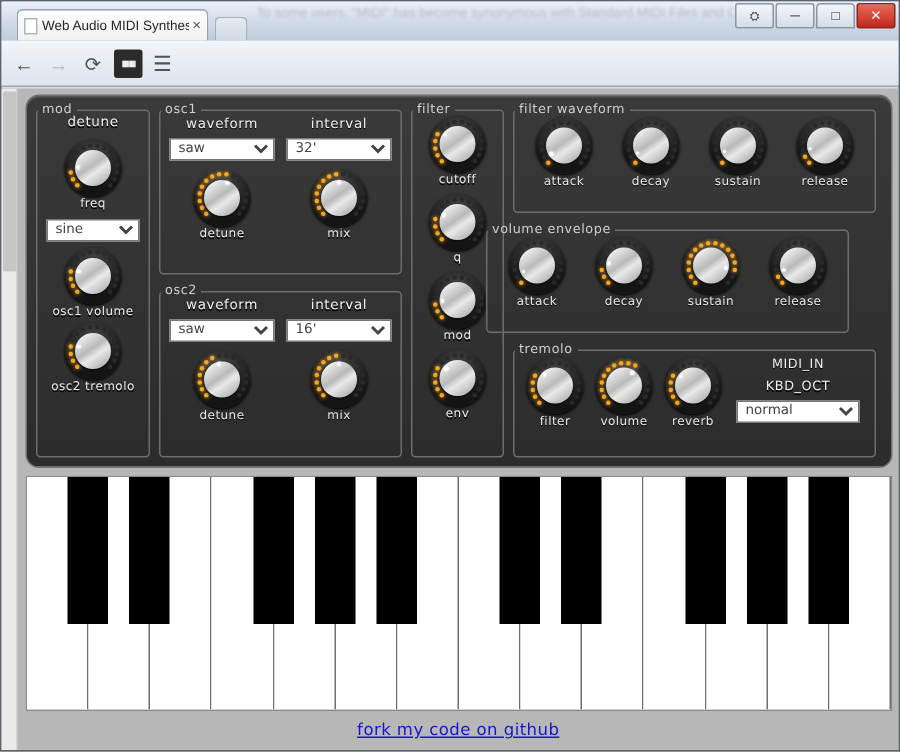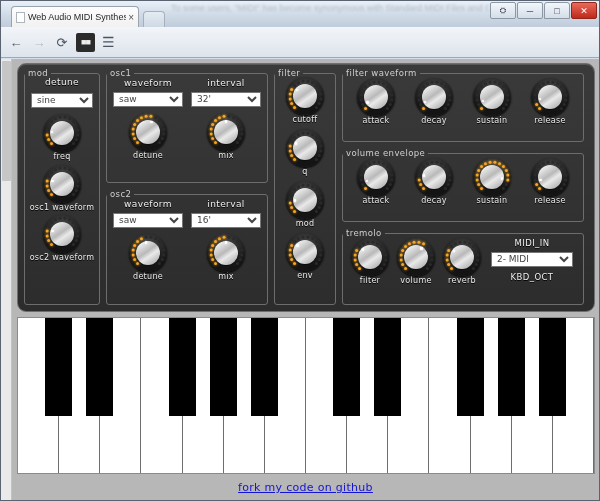--- a/index.html
+++ b/index.html
@@ -170,23 +170,20 @@
       <div class="thumb"></div>
     </div>
 
     <div class="page">
 
       <div class="synth">
 
         <fieldset class="sec" style="left:6px; top:4px; width:76px; height:237px;">
           <legend>mod</legend>
           <div class="ctl-label" style="margin-top:-1px;">detune</div>
-          <div style="padding:2px 6px 0;">
-            <select class="dd"><option value="sine">sine</option><option value="square">square</option><option value="sawtooth">sawtooth</option><option value="triangle">triangle</option></select>
-          </div>
           <div style="margin-top:6px;">
             <div class="knob">
                 <div class="ring"></div>
                 <div class="leds">
                   <div class="led on" style="transform: translate(-10.9602px, 10.9602px);"></div>
                   <div class="led on" style="transform: translate(-13.8106px, 7.03685px);"></div>
                   <div class="led on" style="transform: translate(-15.3092px, 2.42473px);"></div>
                   <div class="led" style="transform: translate(-15.3092px, -2.42473px);"></div>
                   <div class="led" style="transform: translate(-13.8106px, -7.03685px);"></div>
                   <div class="led" style="transform: translate(-10.9602px, -10.9602px);"></div>
@@ -199,20 +196,23 @@
                   <div class="led" style="transform: translate(15.3092px, -2.42473px);"></div>
                   <div class="led" style="transform: translate(15.3092px, 2.42473px);"></div>
                   <div class="led" style="transform: translate(13.8106px, 7.03685px);"></div>
                   <div class="led" style="transform: translate(10.9602px, 10.9602px);"></div>
                 </div>
                 <div class="cap"></div>
                 <div class="dot" style="left: 7.76973px; top: 17.1221px;"></div>
               </div>
             <div class="knob-label">freq</div>
           </div>
+          <div style="padding:2px 6px 0;">
+            <select class="dd"><option value="sine">sine</option><option value="square">square</option><option value="sawtooth">sawtooth</option><option value="triangle">triangle</option></select>
+          </div>
           <div style="margin-top:4px;">
             <div class="knob">
                 <div class="ring"></div>
                 <div class="leds">
                   <div class="led on" style="transform: translate(-10.9602px, 10.9602px);"></div>
                   <div class="led on" style="transform: translate(-13.8106px, 7.03685px);"></div>
                   <div class="led on" style="transform: translate(-15.3092px, 2.42473px);"></div>
                   <div class="led on" style="transform: translate(-15.3092px, -2.42473px);"></div>
                   <div class="led" style="transform: translate(-13.8106px, -7.03685px);"></div>
                   <div class="led" style="transform: translate(-10.9602px, -10.9602px);"></div>
@@ -223,21 +223,21 @@
                   <div class="led" style="transform: translate(10.9602px, -10.9602px);"></div>
                   <div class="led" style="transform: translate(13.8106px, -7.03685px);"></div>
                   <div class="led" style="transform: translate(15.3092px, -2.42473px);"></div>
                   <div class="led" style="transform: translate(15.3092px, 2.42473px);"></div>
                   <div class="led" style="transform: translate(13.8106px, 7.03685px);"></div>
                   <div class="led" style="transform: translate(10.9602px, 10.9602px);"></div>
                 </div>
                 <div class="cap"></div>
                 <div class="dot" style="left: 8.06417px; top: 15.2631px;"></div>
               </div>
-            <div class="knob-label" style="line-height:9px;">osc1 waveform</div>
+            <div class="knob-label" style="line-height:9px;">osc1 volume</div>
           </div>
           <div style="margin-top:3px;">
             <div class="knob">
                 <div class="ring"></div>
                 <div class="leds">
                   <div class="led on" style="transform: translate(-10.9602px, 10.9602px);"></div>
                   <div class="led on" style="transform: translate(-13.8106px, 7.03685px);"></div>
                   <div class="led on" style="transform: translate(-15.3092px, 2.42473px);"></div>
                   <div class="led on" style="transform: translate(-15.3092px, -2.42473px);"></div>
                   <div class="led" style="transform: translate(-13.8106px, -7.03685px);"></div>
@@ -249,21 +249,21 @@
                   <div class="led" style="transform: translate(10.9602px, -10.9602px);"></div>
                   <div class="led" style="transform: translate(13.8106px, -7.03685px);"></div>
                   <div class="led" style="transform: translate(15.3092px, -2.42473px);"></div>
                   <div class="led" style="transform: translate(15.3092px, 2.42473px);"></div>
                   <div class="led" style="transform: translate(13.8106px, 7.03685px);"></div>
                   <div class="led" style="transform: translate(10.9602px, 10.9602px);"></div>
                 </div>
                 <div class="cap"></div>
                 <div class="dot" style="left: 8.06417px; top: 15.2631px;"></div>
               </div>
-            <div class="knob-label" style="line-height:9px;">osc2 waveform</div>
+            <div class="knob-label" style="line-height:9px;">osc2 tremolo</div>
           </div>
         </fieldset>
 
         <fieldset class="sec" style="left:88px; top:4px; width:162px; height:115px;">
           <legend>osc1</legend>
           <div style="display:flex; gap:8px; padding:0 6px;">
             <div style="flex:1;">
               <div class="ctl-label">waveform</div>
               <select class="dd" style="margin-top:2px;"><option value="sine">sine</option><option value="square">square</option><option value="saw" selected="">saw</option><option value="triangle">triangle</option></select>
               <div class="knob" style="margin-top:6px;">
@@ -595,21 +595,21 @@
                     <div class="led" style="transform: translate(10.9602px, 10.9602px);"></div>
                   </div>
                   <div class="cap"></div>
                   <div class="dot" style="left: 7.99083px; top: 19.9314px;"></div>
                 </div>
               <div class="knob-label">release</div>
             </div>
           </div>
         </fieldset>
 
-        <fieldset class="sec" style="left:324px; top:84px; width:242px; height:74px;">
+        <fieldset class="sec" style="left:306px; top:84px; width:242px; height:74px;">
           <legend>volume envelope</legend>
           <div style="display:flex; justify-content:space-around; padding:0 4px;">
             <div class="knobcell">
               <div class="knob">
                   <div class="ring"></div>
                   <div class="leds">
                     <div class="led on" style="transform: translate(-10.9602px, 10.9602px);"></div>
                     <div class="led" style="transform: translate(-13.8106px, 7.03685px);"></div>
                     <div class="led" style="transform: translate(-15.3092px, 2.42473px);"></div>
                     <div class="led" style="transform: translate(-15.3092px, -2.42473px);"></div>
@@ -788,22 +788,22 @@
                     <div class="led" style="transform: translate(13.8106px, 7.03685px);"></div>
                     <div class="led" style="transform: translate(10.9602px, 10.9602px);"></div>
                   </div>
                   <div class="cap"></div>
                   <div class="dot" style="left: 9.65983px; top: 11.8721px;"></div>
                 </div>
               <div class="knob-label">reverb</div>
             </div>
             <div style="width:82px; margin-left:6px;">
               <div class="ctl-label" style="font-size:8.5px;">MIDI_IN</div>
-              <select class="dd" style="margin-top:1px;"><option value="1- MIDI">1- MIDI</option><option value="2- MIDI" selected="">2- MIDI</option></select>
               <div class="ctl-label" style="font-size:8.5px; margin-top:5px;">KBD_OCT</div>
+              <select class="dd" style="margin-top:1px;"><option value="low">low</option><option value="normal" selected="">normal</option><option value="high">high</option></select>
             </div>
           </div>
         </fieldset>
 
       </div>
 
       <div class="keyboard" id="keyboard">
           <div class="wk" style="left: 0px; width: 41.1429px;"></div>
           <div class="wk" style="left: 41.1429px; width: 41.1429px;"></div>
           <div class="wk" style="left: 82.2857px; width: 41.1429px;"></div>

